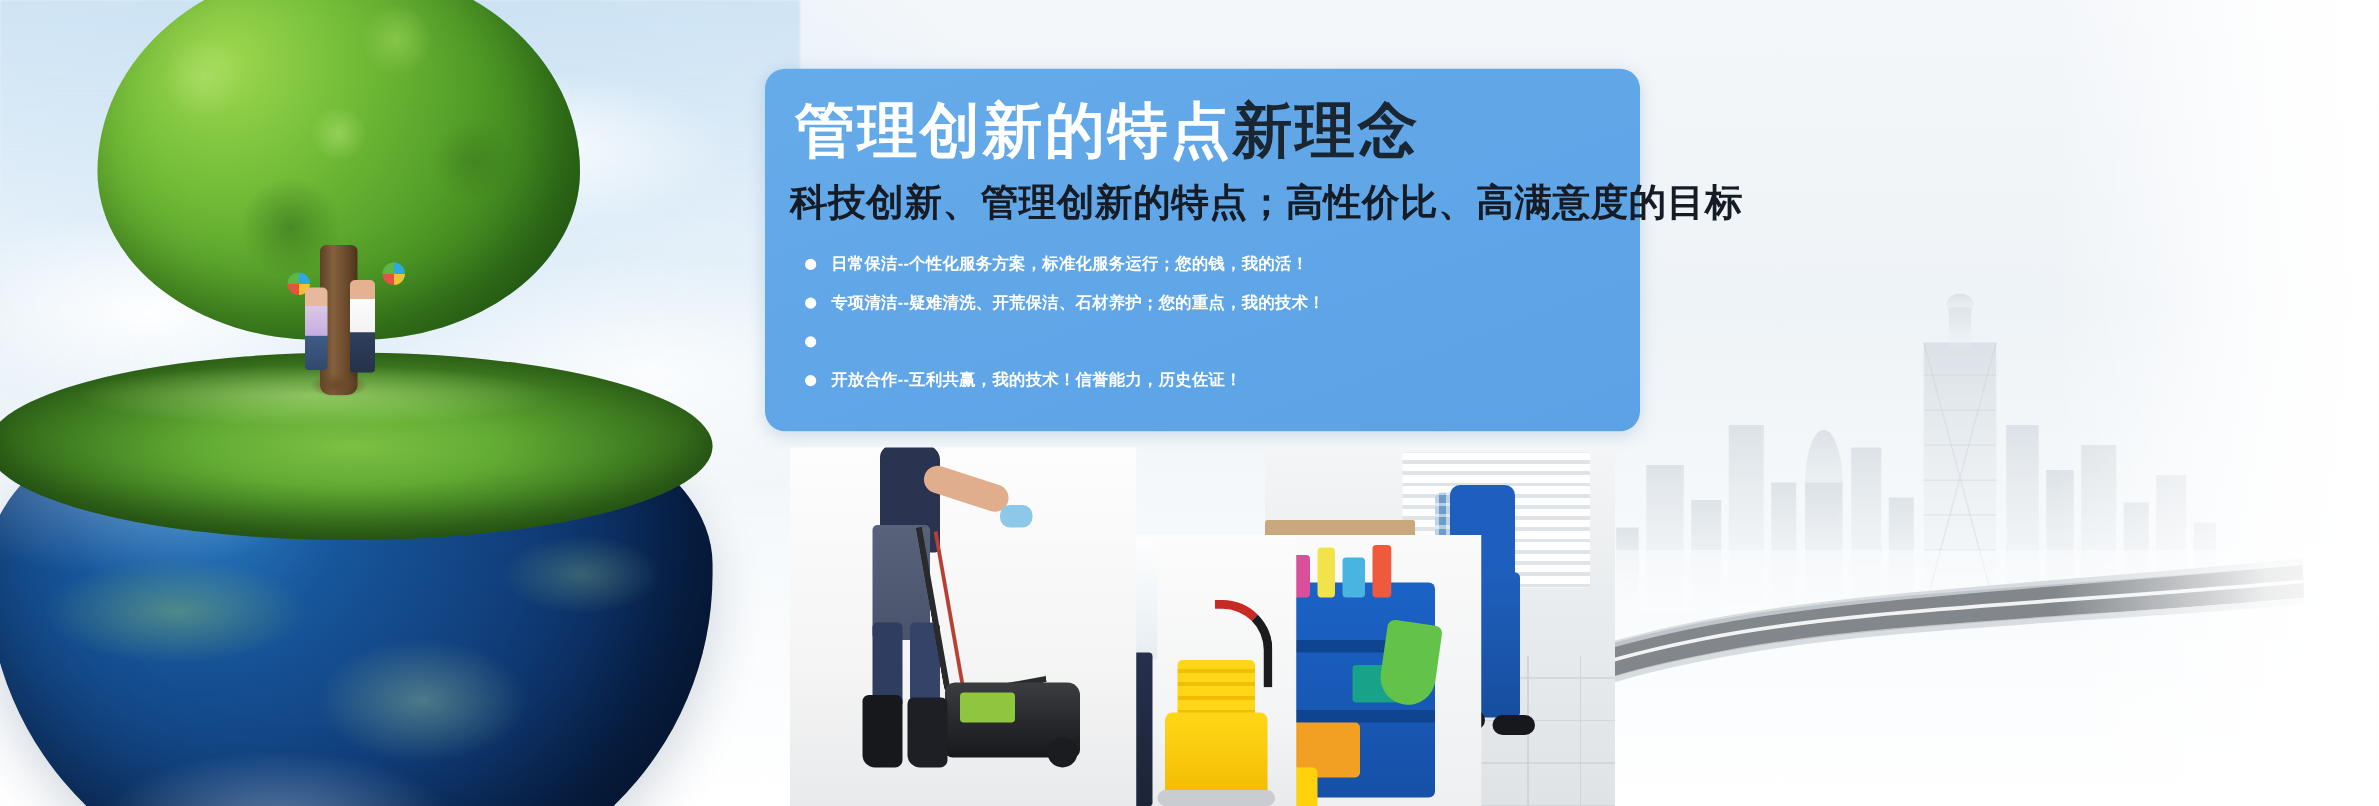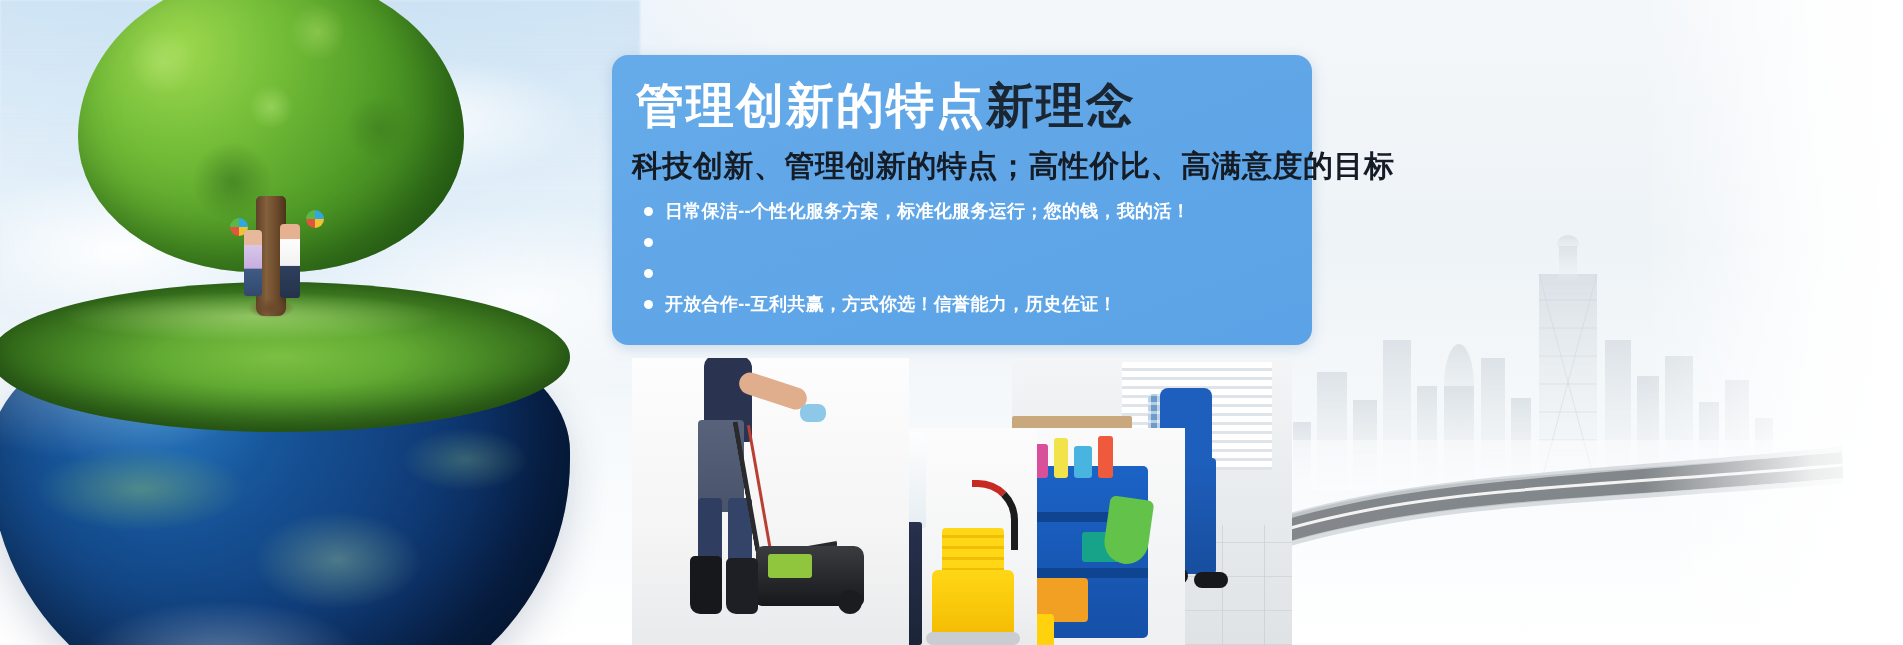--- a/index.html
+++ b/index.html
@@ -117,27 +117,27 @@
   .headline {
     position:absolute; left:636px; top:78px;
     font-size:48px; font-weight:700; letter-spacing:2px; line-height:1.18;
     white-space:nowrap;
   }
   .headline .hl-white { color:#ffffff; }
   .headline .hl-dark  { color:#1b2633; }
   .subtitle {
     position:absolute; left:632px; top:146px;
     font-size:30px; font-weight:700; color:#151c26;
-    letter-spacing:.5px; white-space:nowrap; line-height:1.3;
+    letter-spacing:.5px; white-space:nowrap; line-height:1.3;font-family:Liberation Mono, monospace;
   }
   .bullets { position:absolute; left:640px; top:196px; width:720px; }
   .bullet {
     display:flex; align-items:center; gap:12px;
     height:30px; margin-bottom:1px;
-    color:#ffffff; font-size:18px; font-weight:600; letter-spacing:.3px;
+    color:#ffffff; font-size:13px; font-weight:600; letter-spacing:.3px;
     white-space:nowrap;
   }
   .dot {
     width:9px; height:9px; border-radius:50%; background:#ffffff; flex:0 0 9px;
     margin-left:4px;
   }
 
   
   .photos { position:absolute; left:632px; top:358px; width:660px; height:287px; }
   .photo { position:absolute; overflow:hidden; background:#fff; }
@@ -286,27 +286,28 @@
 
   <div class="subtitle">科技创新、管理创新的特点；高性价比、高满意度的目标</div>
 
   <div class="bullets">
     <div class="bullet">
       <span class="dot"></span>
       <span>日常保洁--个性化服务方案，标准化服务运行；您的钱，我的活！</span>
     </div>
     <div class="bullet">
       <span class="dot"></span>
+      <span>专项清洁--疑难清洗、开荒保洁、石材养护；您的重点，我的技术！</span>
     </div>
     <div class="bullet">
       <span class="dot"></span>
     </div>
     <div class="bullet">
       <span class="dot"></span>
-      <span>开放合作--互利共赢，方式你选！信誉能力，历史佐证！</span>
+      <span>开放合作--互利共赢，我的技术！信誉能力，历史佐证！</span>
     </div>
   </div>
 
   <div class="photos">
 
     <div class="photo ph-kitchen">
       <div class="k-floor"></div>
       <div class="k-blind"></div>
       <div class="k-counter"></div>
       <div class="k-cabinet"></div>

